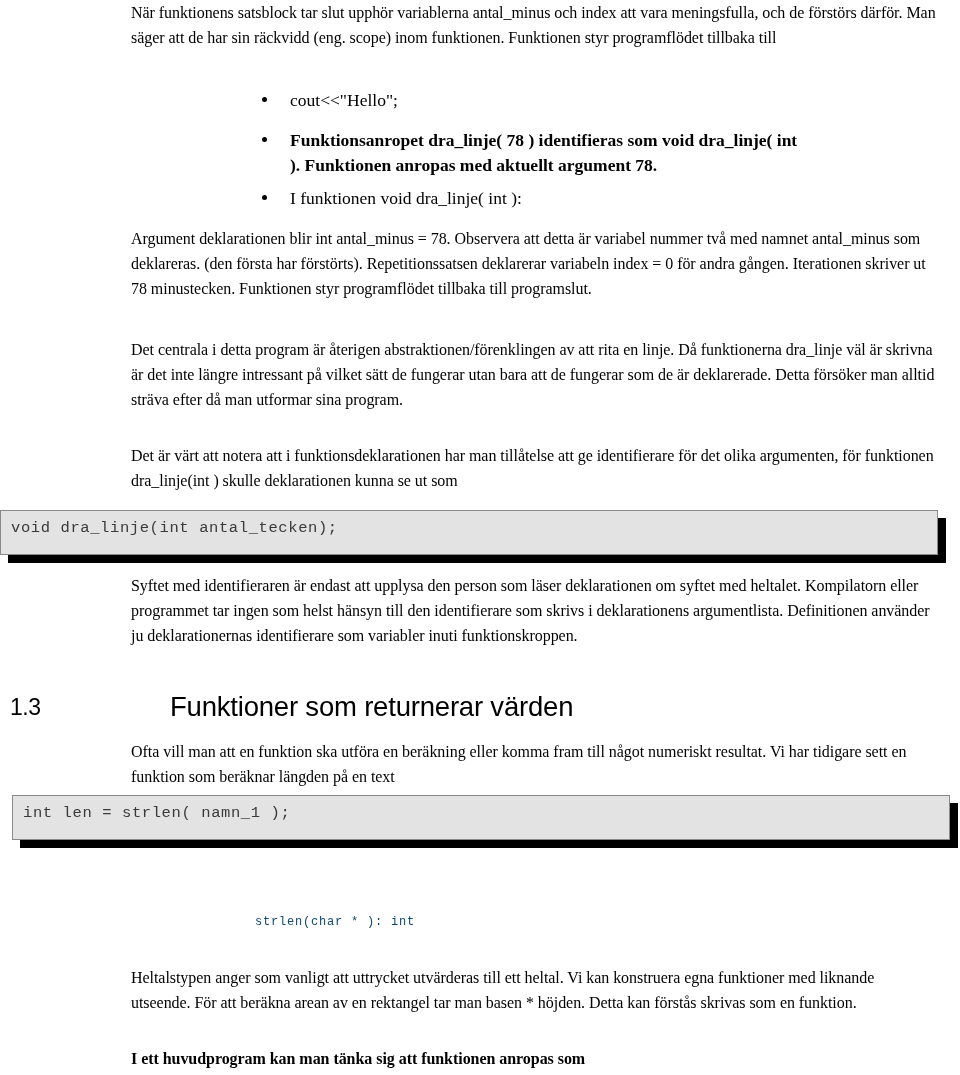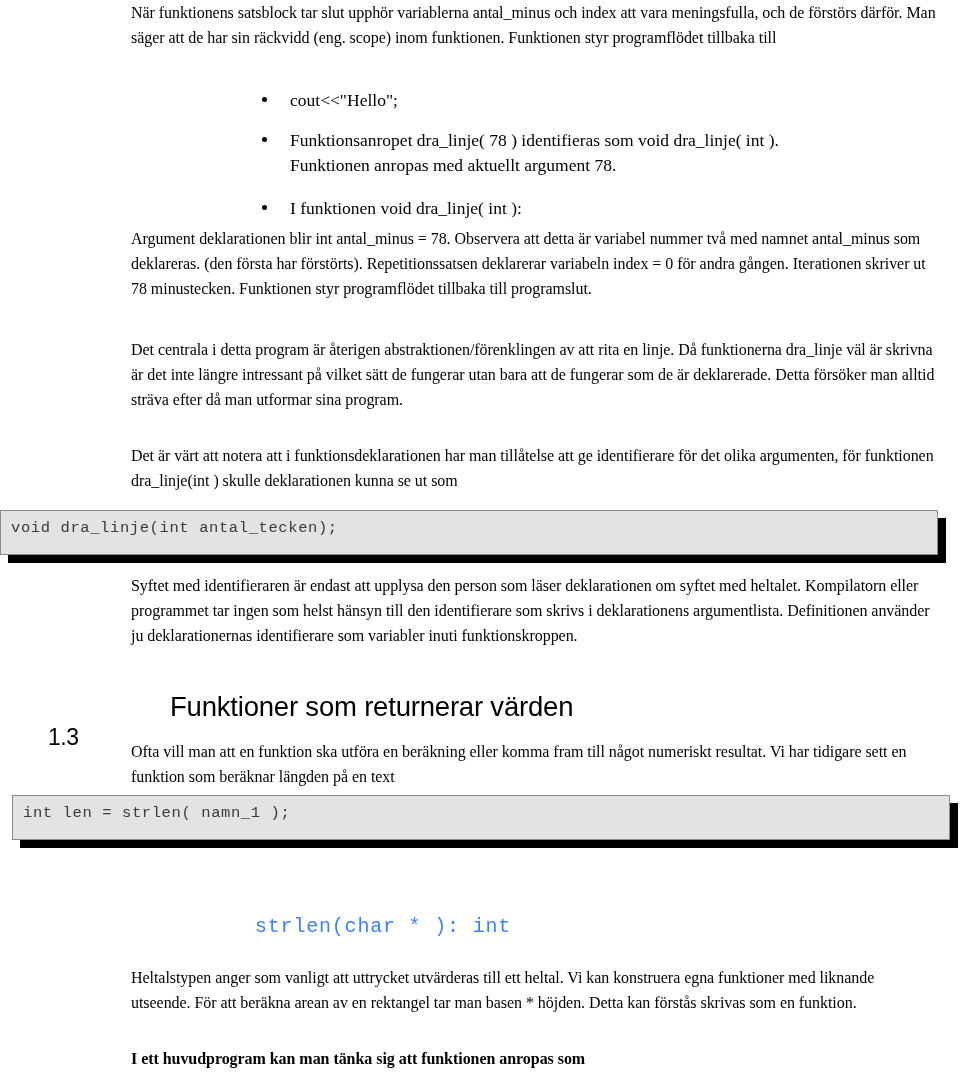--- a/index.html
+++ b/index.html
@@ -84,23 +84,23 @@
     color: #3a3a3a;
     letter-spacing: 0.6px;
     padding: 7px 0 0 10px;
     white-space: pre;
   }
 
   
   .mono-line {
     position: absolute;
     font-family: "Liberation Mono", "DejaVu Sans Mono", monospace;
-    font-size: 20px;
+    font-size: 12px;
     letter-spacing: 0.8px;
-    color: #3b82f6;
+    color: #0c4a6e;
     white-space: pre;
   }
 
   
   .heading-num,
   .heading-text {
     position: absolute;
     font-family: "Liberation Sans", "DejaVu Sans", sans-serif;
     color: #000;
   }
@@ -118,21 +118,21 @@
 
 <div class="page">
 
   <div class="para" style="left:131px; top:0px; width:805px;">När funktionens satsblock tar slut upphör variablerna antal_minus och index att vara meningsfulla, och de förstörs därför. Man säger att de har sin räckvidd (eng. scope) inom funktionen. Funktionen styr programflödet tillbaka till</div>
 
   <ul class="bullet-list" style="left:262px; top:88px; width:540px;">
     <li class="bullet-item" style="margin-bottom:15px;">
       <span class="dot"></span>
       <span>cout&lt;&lt;"Hello";</span>
     </li>
-    <li class="bullet-item" style="margin-bottom:17px;">
+    <li class="bullet-item" style="margin-bottom:7px;font-weight:bold;">
       <span class="dot"></span>
       <span>Funktionsanropet dra_linje( 78 ) identifieras som void dra_linje( int ). Funktionen anropas med aktuellt argument 78.</span>
     </li>
     <li class="bullet-item">
       <span class="dot"></span>
       <span>I funktionen void dra_linje( int ):</span>
     </li>
   </ul>
 
   <div class="para" style="left:131px; top:226px; width:805px;">Argument deklarationen blir int antal_minus =  78. Observera att detta är variabel nummer två med namnet antal_minus som deklareras. (den första har förstörts).  Repetitionssatsen deklarerar variabeln index = 0 för andra gången. Iterationen skriver ut 78 minustecken. Funktionen styr programflödet tillbaka till programslut.</div>
@@ -143,21 +143,21 @@
 
   <div class="code-box-wrap" style="left:0px; top:510px; width:938px; height:45px;">
     <div class="code-shadow"></div>
     <div class="code-box" style="width:938px; height:45px;">
       <div class="code-text">void dra_linje(int antal_tecken);</div>
     </div>
   </div>
 
   <div class="para" style="left:131px; top:573px; width:805px;">Syftet med identifieraren är endast att upplysa den person som läser deklarationen om syftet med heltalet. Kompilatorn eller programmet tar ingen som helst hänsyn till den identifierare som skrivs i deklarationens argumentlista. Definitionen använder ju deklarationernas identifierare som variabler inuti funktionskroppen.</div>
 
-  <div class="heading-num" style="left:10px; top:724px;margin-left:38px;">1.3</div>
+  <div class="heading-num" style="left:10px; top:694px;">1.3</div>
   <div class="heading-text" style="left:170px; top:691px;">Funktioner som returnerar värden</div>
 
   <div class="para" style="left:131px; top:739px; width:805px;">Ofta vill man att en funktion ska utföra en beräkning eller komma fram till något numeriskt resultat. Vi har tidigare sett en funktion som beräknar längden på en text</div>
 
   <div class="code-box-wrap" style="left:0px; top:795px; width:938px; height:45px;margin-left:12px;">
     <div class="code-shadow"></div>
     <div class="code-box" style="width:938px; height:45px;">
       <div class="code-text">int len = strlen( namn_1 );</div>
     </div>
   </div>

